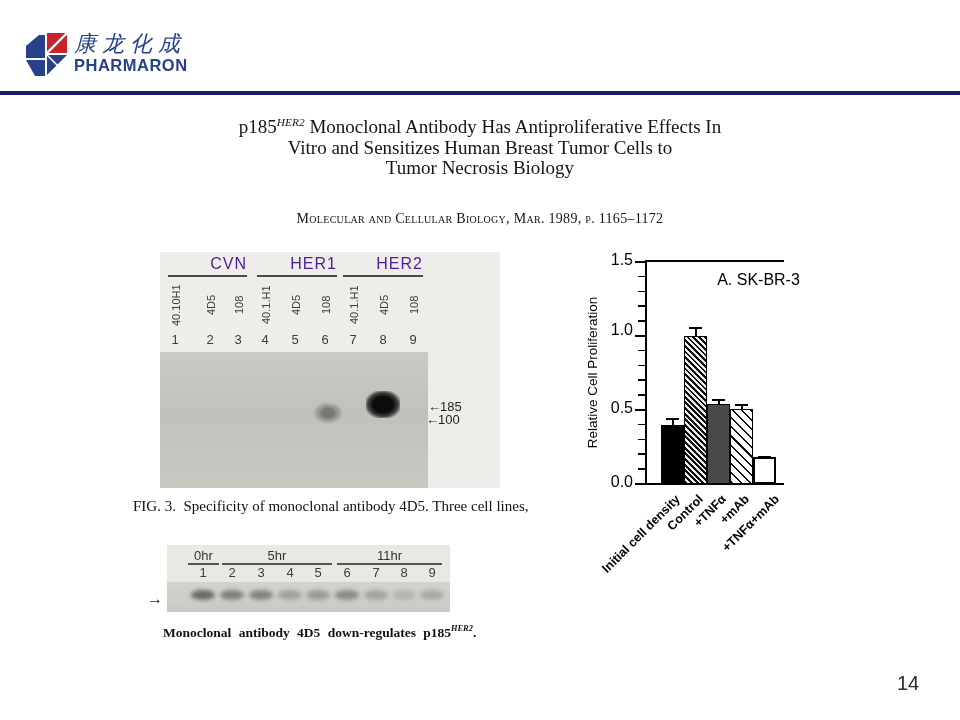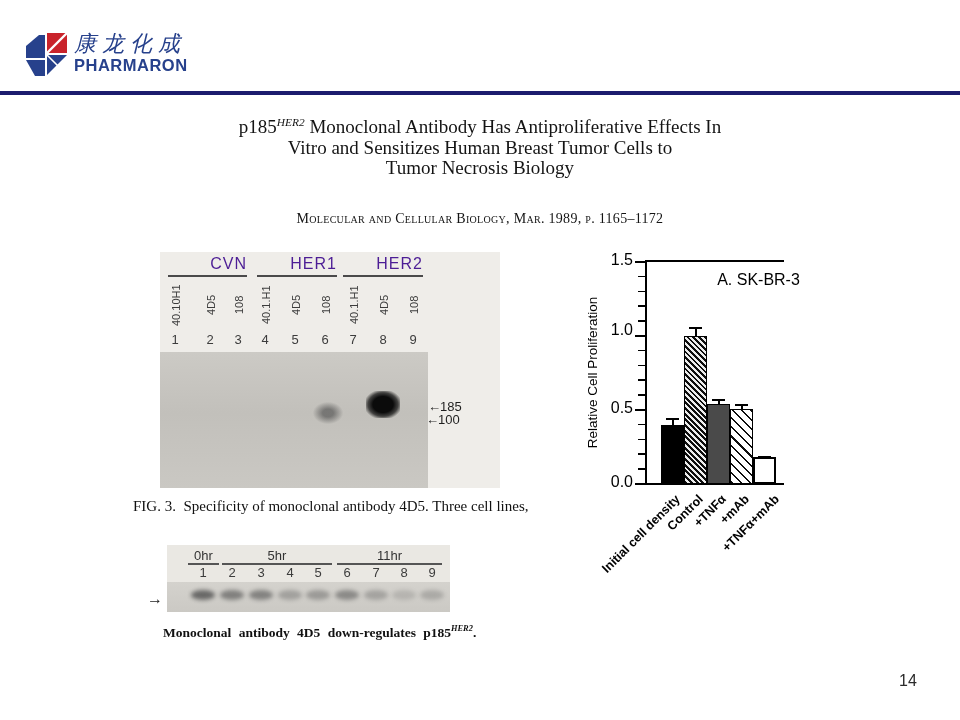--- a/index.html
+++ b/index.html
@@ -82,21 +82,21 @@
       background-size:4px 4px,4px 4px;background-position:0 0,2px 2px;border:1px solid #000;}
   .light-diagonal-hatch{background:repeating-linear-gradient(45deg,#0e0e0e 0 1.5px,#ffffff 1.5px 6.5px);
       border:1px solid #000;}
   .open-white{background:#fff;border:2px solid #000;}
   .errwhisk{position:absolute;width:2px;background:#000;}
   .errcap{position:absolute;width:13px;height:2px;background:#000;}
   .xlab{position:absolute;width:150px;text-align:right;transform-origin:100% 0;
       transform:rotate(-45deg);font-weight:bold;font-size:12.5px;color:#000;white-space:nowrap;}
 
   .page-number{position:absolute;left:886px;top:672px;width:44px;text-align:center;
-      font-size:16px;color:#2b2b2b;}
+      font-size:20px;color:#2b2b2b;}
 </style>
 </head>
 <body>
 
 <div class="slide">
 
   <svg class="logo-mark" viewBox="0 0 46 48">
     <polygon points="2,16 15,5 21,5 21,28 2,28" fill="#27418c"></polygon>
     <polygon points="23,3 43,3 43,23 23,23" fill="#c9232b"></polygon>
     <line x1="23" y1="23" x2="43" y2="3" stroke="#ffffff" stroke-width="2.4"></line>

